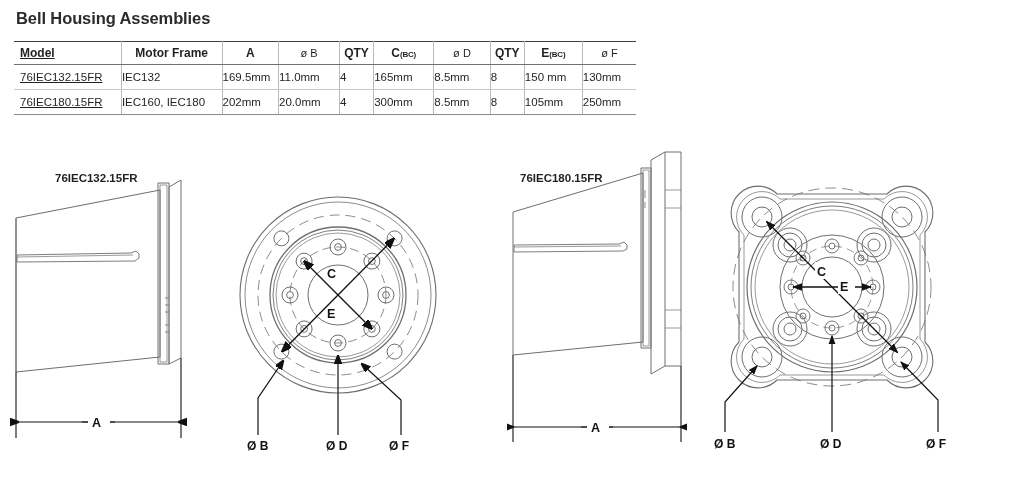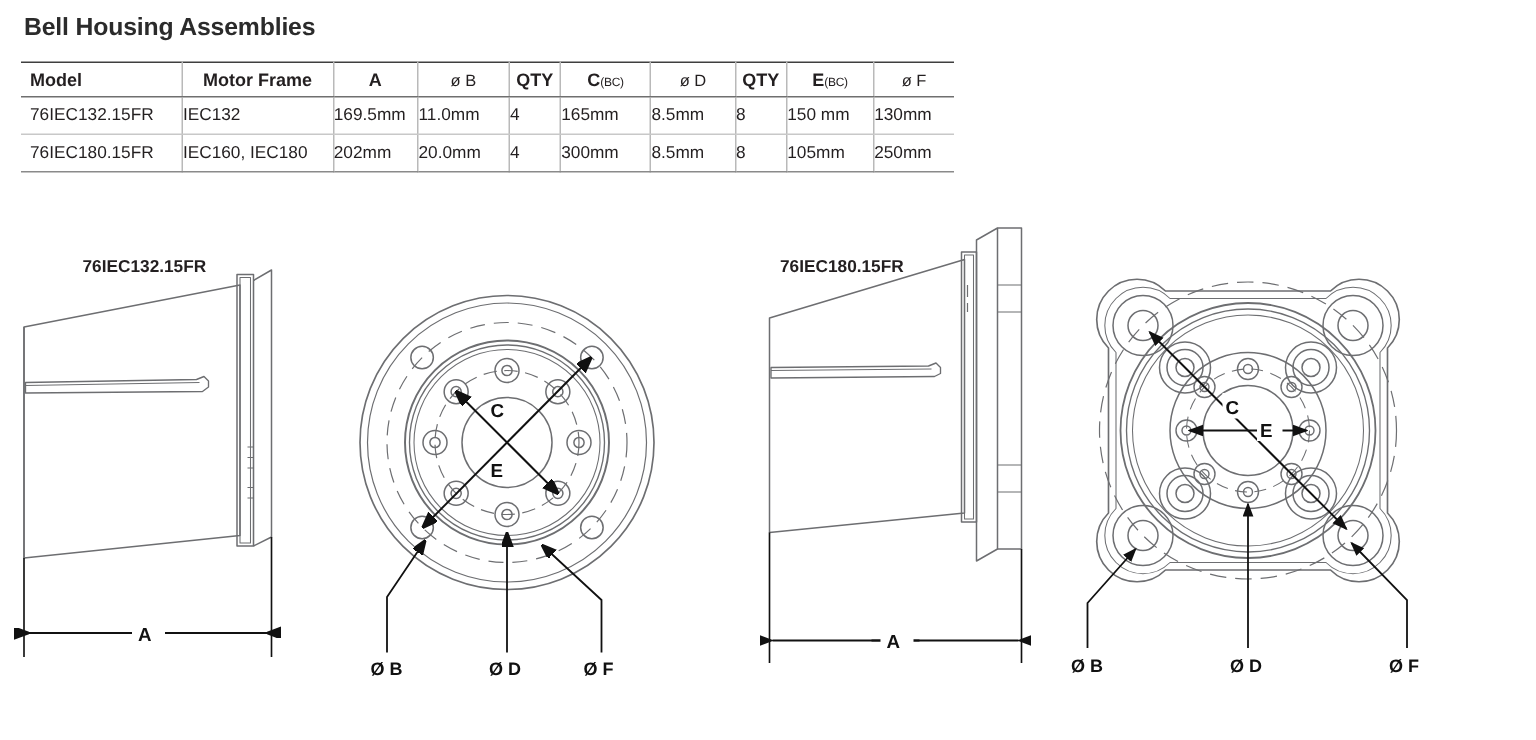--- a/index.html
+++ b/index.html
@@ -41,24 +41,24 @@
     font-size:12px;
     border-top:1.6px solid #3f3f3f;
     border-bottom:1.3px solid #6f6f6f;
   }
   table.spec tbody td{
     height:24px;
     font-weight:normal;
   }
   table.spec tbody tr.r1 td{border-bottom:1px solid #c8c8c8;}
   table.spec tbody tr.r2 td{border-bottom:1.6px solid #8a8a8a;}
-  table.spec th:first-child, table.spec td:first-child{border-left:none;text-align:left;padding-left:6px;}
+  table.spec th:first-child, table.spec td:first-child{border-left:none;text-align:left;padding-left:6px;text-decoration:underline;}
   table.spec th:last-child, table.spec td:last-child{border-right:none;}
   table.spec th.left, table.spec td.left{text-align:left;padding-left:6px;}
-  .bc{font-size:8px;font-weight:normal;letter-spacing:-0.2px;}
+  .bc{font-size:8px;font-weight:bold;letter-spacing:-0.2px;}
   .dia{font-weight:normal;font-size:11px;}
 
   
   .dwg{position:absolute;top:150px;height:340px;}
   .dwg.left{left:0px;width:500px;}
   .dwg.right{left:495px;width:529px;}
   .dwg-label{
     position:absolute;font-size:11.5px;font-weight:bold;color:#231f20;
   }
   .dwg.left .dwg-label{left:55px;top:22px;}

